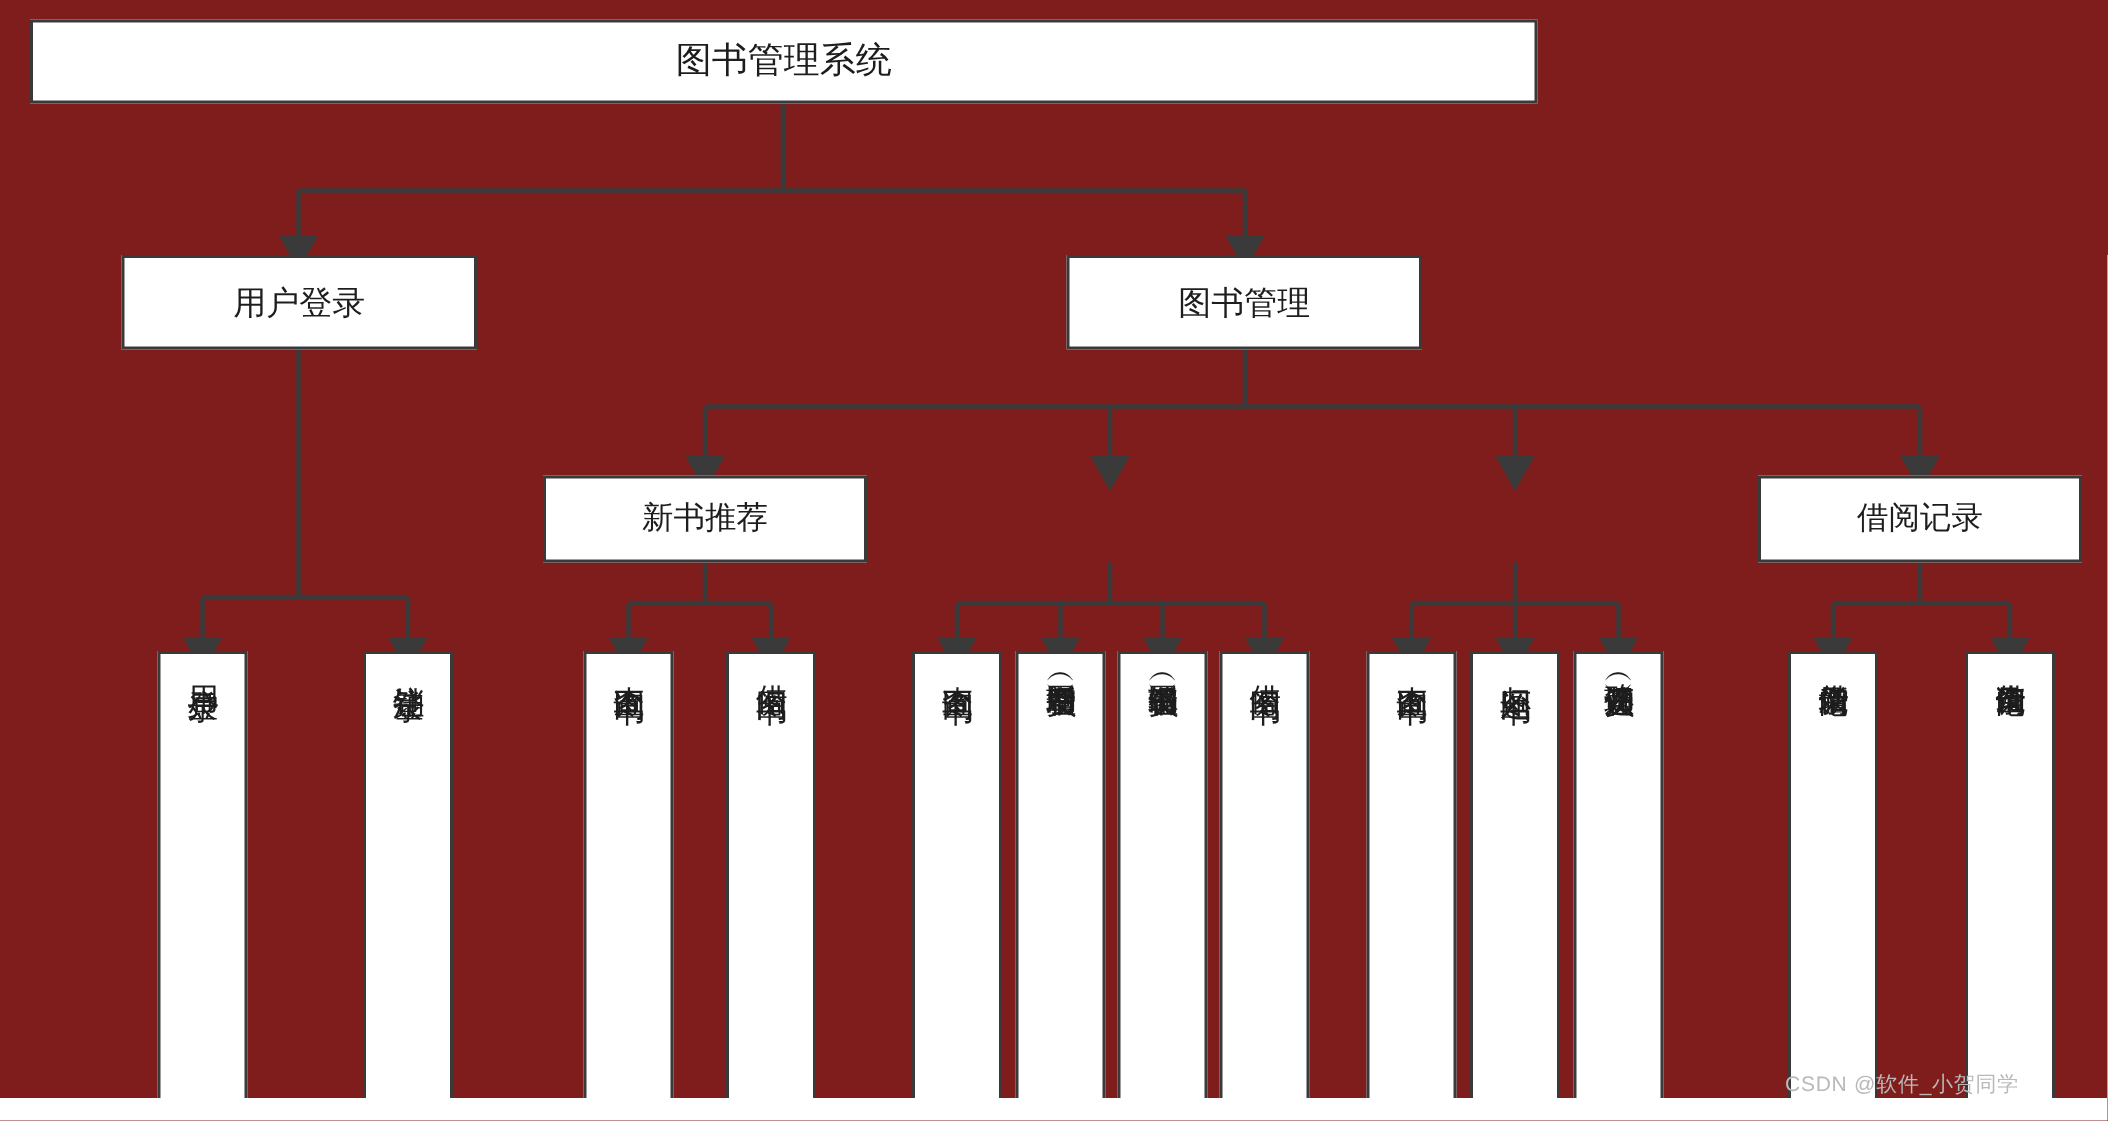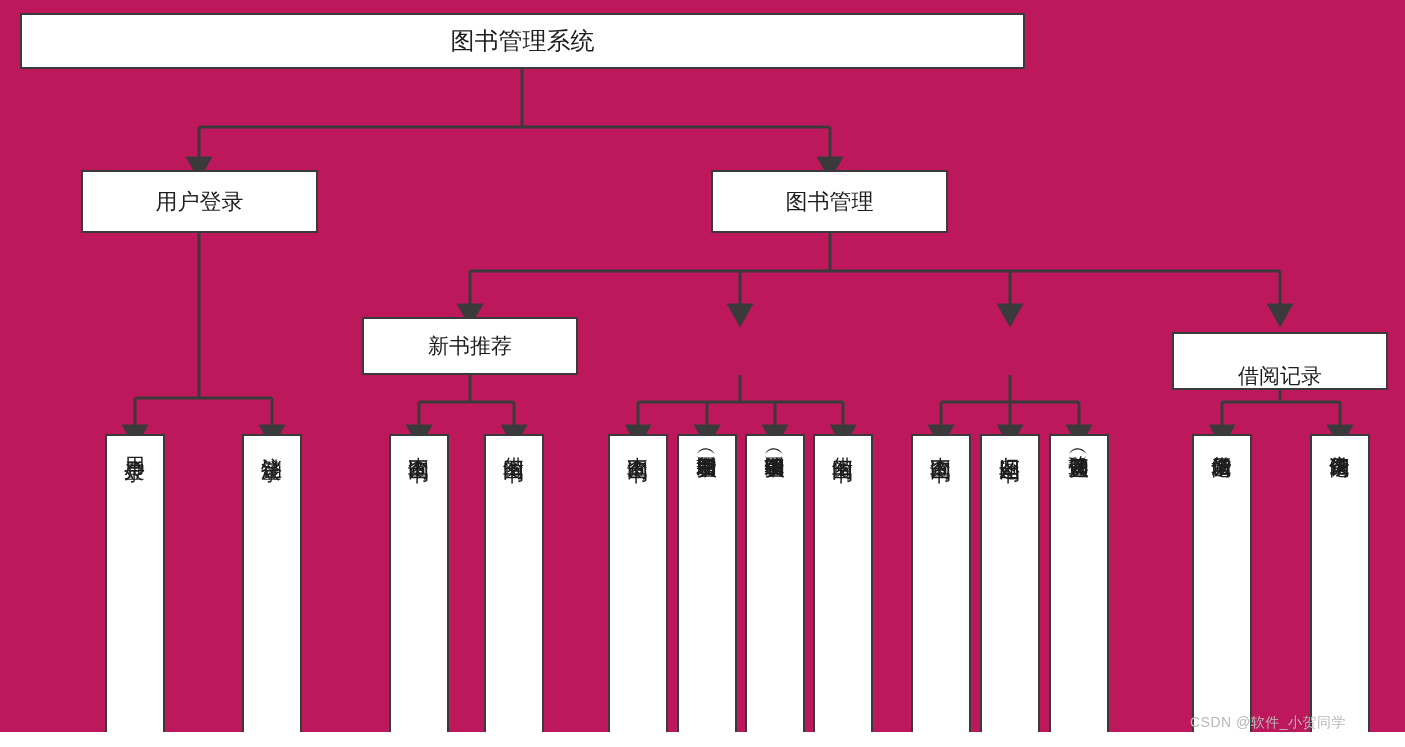--- a/index.html
+++ b/index.html
@@ -7,21 +7,21 @@
     padding: 0;
     background: #ffffff;
   }
   body {
     font-family: "Liberation Sans", "DejaVu Sans", sans-serif;
   }
   #canvas {
     position: relative;
     width: 1405px;
     height: 732px;
-    background: #be185d;
+    background: #7f1d1d;
     overflow: hidden;
   }
   #edges {
     position: absolute;
     left: 0;
     top: 0;
     width: 1405px;
     height: 747px;
     pointer-events: none;
   }
@@ -131,21 +131,21 @@
   <div class="node lvl2" style="left:81px; top:170px; width:237px; height:63px;">
     <span class="node-label">用户登录</span>
   </div>
   <div class="node lvl2" style="left:711px; top:170px; width:237px; height:63px;">
     <span class="node-label">图书管理</span>
   </div>
 
   <div class="node lvl3" style="left:362px; top:317px; width:216px; height:58px;">
     <span class="node-label">新书推荐</span>
   </div>
-  <div class="node lvl3" style="left:1172px; top:332px; width:216px; height:58px;align-items:flex-end;">
+  <div class="node lvl3" style="left:1172px; top:317px; width:216px; height:58px;">
     <span class="node-label">借阅记录</span>
   </div>
 
   <div class="node leaf" style="left:105px; top:434px; width:60px; height:300px;">
     <span class="node-label">用户登录</span>
   </div>
   <div class="node leaf" style="left:242px; top:434px; width:60px; height:300px;">
     <span class="node-label">注销登录</span>
   </div>
 

